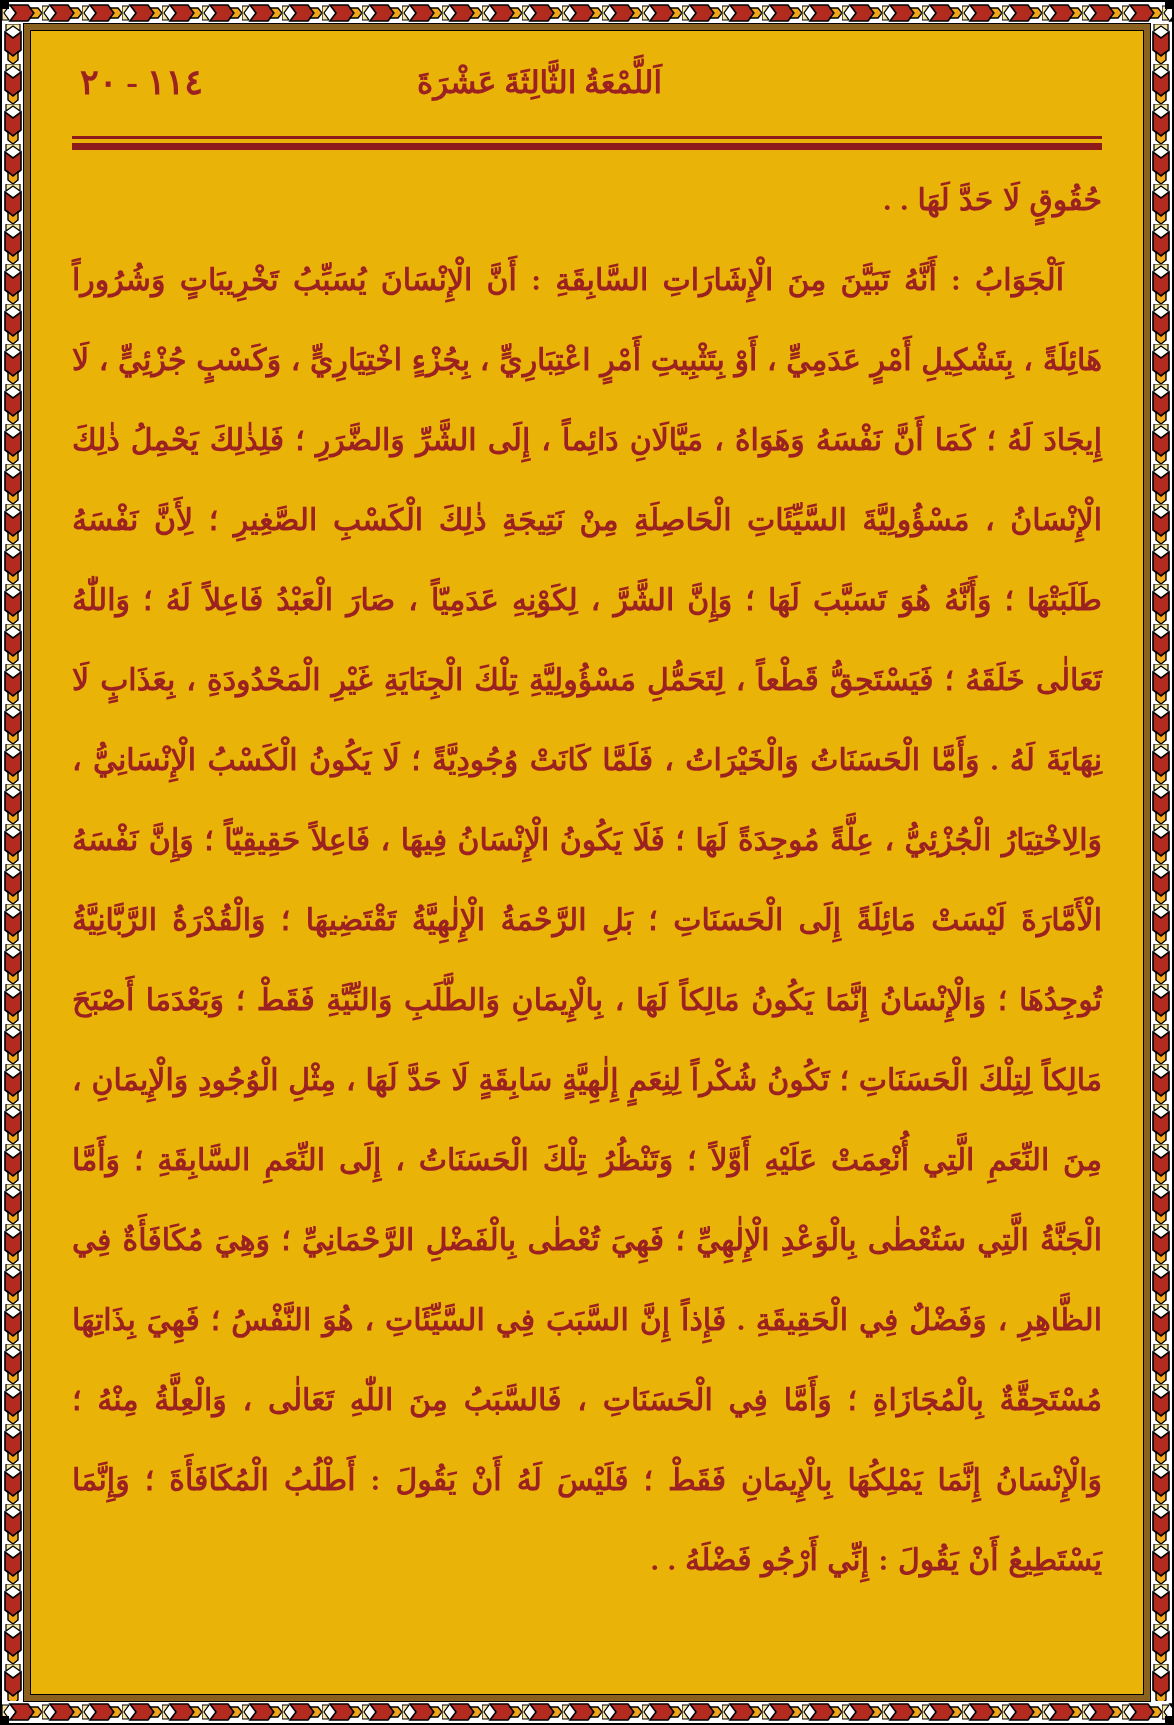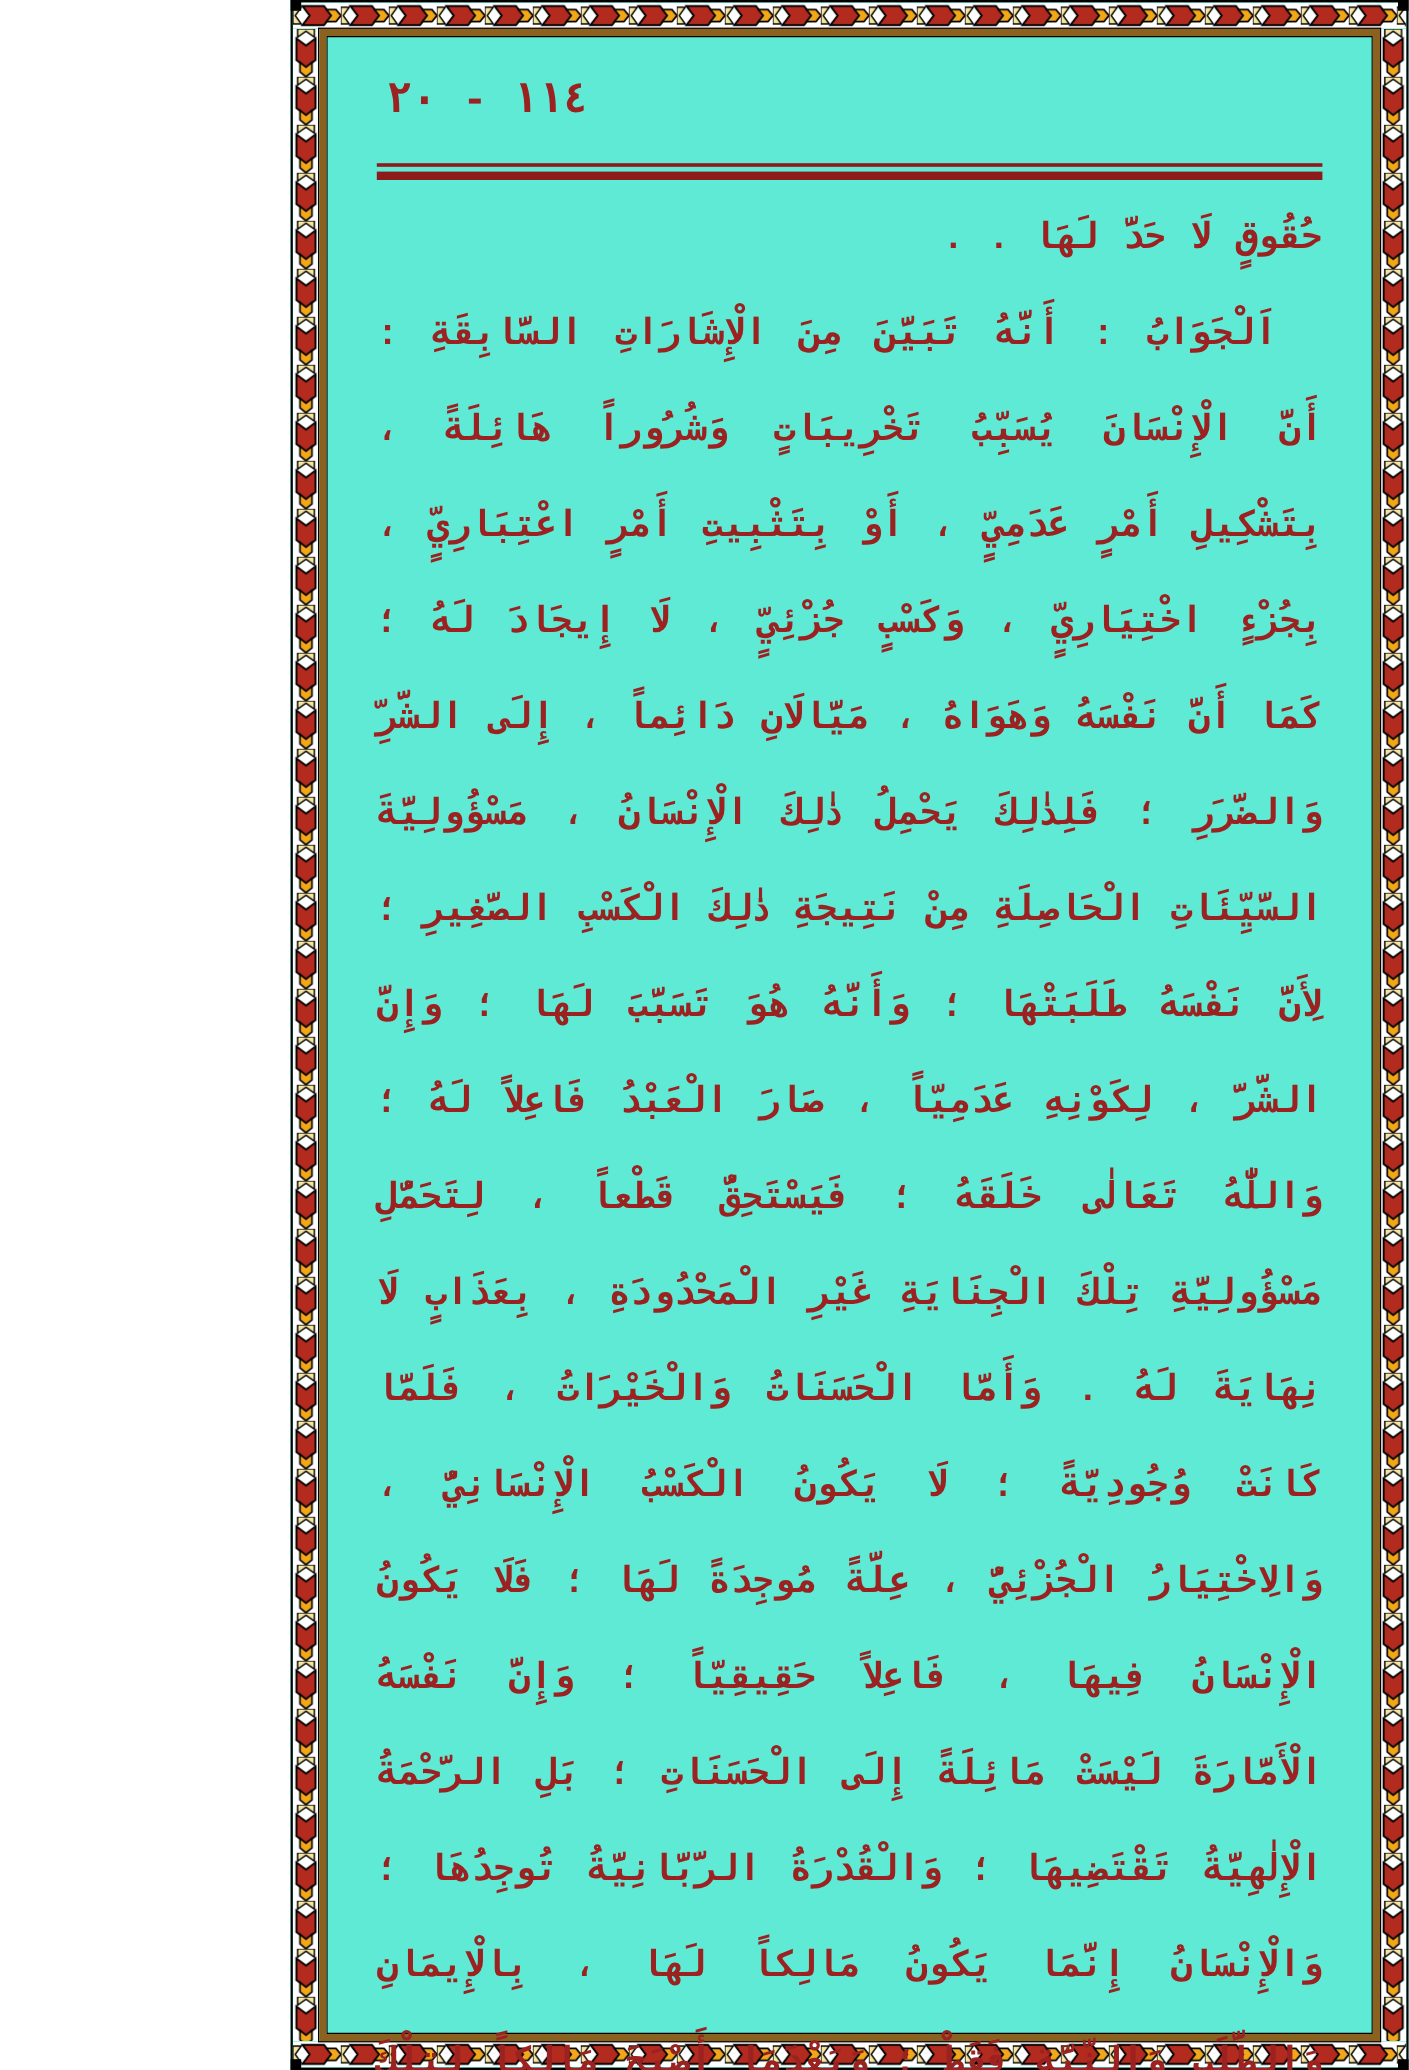--- a/index.html
+++ b/index.html
@@ -1,21 +1,21 @@
 <!DOCTYPE html>
 <html lang="ar" dir="rtl"><head>
 <meta charset="utf-8">
 <style>
   html,body{margin:0;padding:0;background:#ffffff;}
   .page{
     position:relative;
-    width:932px;height:1725px;
-    background:#5eead4;
+    width:1174px;height:1725px;
+    background:#eab308;
     overflow:hidden;
-    font-family:Liberation Mono, monospace;
+    font-family:Liberation Serif, serif;
   }
   
   .frame-outer{position:absolute;inset:0;border:2px solid #000;pointer-events:none;}
   .chain-strip{position:absolute;overflow:hidden;}
   .chain-top   {top:2px;left:2px;right:2px;height:22px;}
   .chain-bottom{bottom:2px;left:2px;right:2px;height:22px;}
   .chain-left  {left:2px;top:24px;bottom:24px;width:22px;}
   .chain-right {right:2px;top:24px;bottom:24px;width:22px;}
   .chain-strip svg{display:block;width:100%;height:100%;}
   .brown-frame{
@@ -116,20 +116,21 @@
   <div class="brown-frame"></div>
   <div class="corner-tick corner-tl"></div>
   <div class="corner-tick corner-tr"></div>
   <div class="corner-tick corner-bl"></div>
   <div class="corner-tick corner-br"></div>
 
   <div class="content">
 
     <div class="header">
       <div class="page-number">١١٤ - ٢٠</div>
+      <div class="doc-title">اَللَّمْعَةُ الثَّالِثَةَ عَشْرَةَ</div>
     </div>
 
     <div class="double-rule">
       <div class="rule-thin"></div>
       <div class="rule-gap"></div>
       <div class="rule-thick"></div>
     </div>
 
     <div class="body-text">
 

